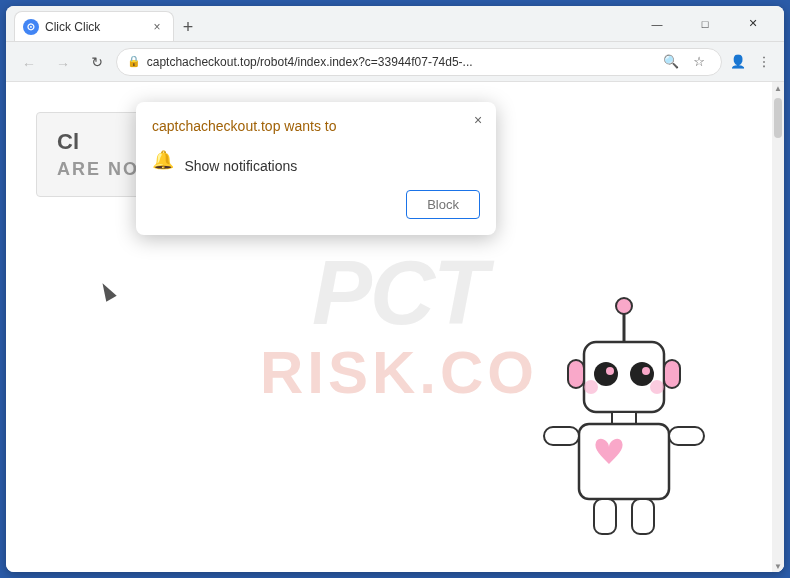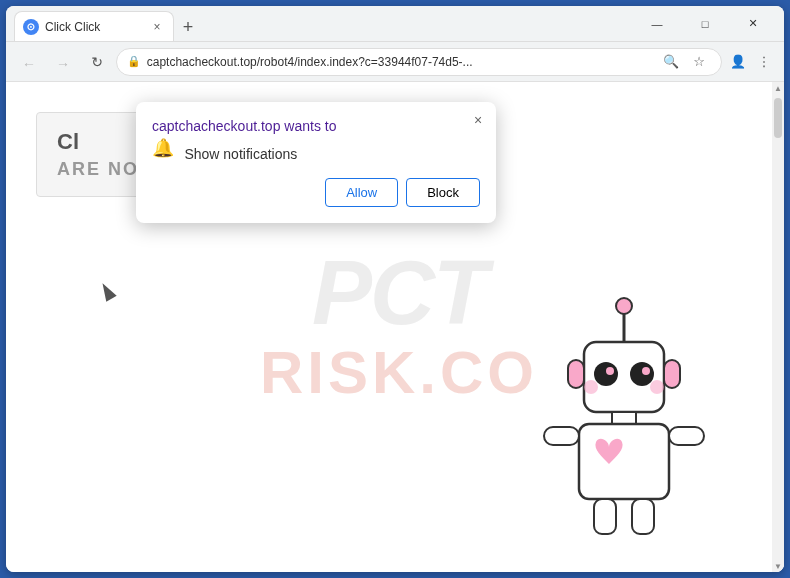--- a/index.html
+++ b/index.html
@@ -286,22 +286,22 @@
       cursor: pointer;
       font-size: 14px;
       color: #666;
       display: flex;
       align-items: center;
       justify-content: center;
       border-radius: 50%;
     }
     .dialog-site {
       font-size: 14px;
-      color: #4c1d95;
-      margin-bottom: 0;
+      color: #a16207;
+      margin-bottom: 12px;
       padding-right: 24px;
     }
     .dialog-notification-row {
       display: flex;
       align-items: center;
       gap: 10px;
       margin-bottom: 16px;
     }
     .bell-icon {
       font-size: 18px;
@@ -325,21 +325,21 @@
       color: #1a73e8;
       font-size: 13px;
       font-weight: 500;
       cursor: pointer;
     }
     .btn-block {
       padding: 6px 20px;
       background: transparent;
       border: 1px solid #1a73e8;
       border-radius: 4px;
-      color: #000000;
+      color: #737373;
       font-size: 13px;
       font-weight: 500;
       cursor: pointer;
     }
     
     .scrollbar {
       position: absolute;
       right: 0;
       top: 0;
       bottom: 0;
@@ -456,21 +456,20 @@
     </div>
 
     <div class="notification-dialog">
       <button class="dialog-close">×</button>
       <div class="dialog-site">captchacheckout.top wants to</div>
       <div class="dialog-notification-row">
         <span class="bell-icon">🔔</span>
         <span class="notification-label">Show notifications</span>
       </div>
       <div class="dialog-buttons">
-        <button class="btn-allow">Allow</button>
         <button class="btn-block">Block</button>
       </div>
     </div>
 
     <div class="scrollbar">
       <div class="scrollbar-arrow">▲</div>
       <div class="scrollbar-thumb"></div>
       <div style="flex:1"></div>
       <div class="scrollbar-arrow">▼</div>
     </div>

